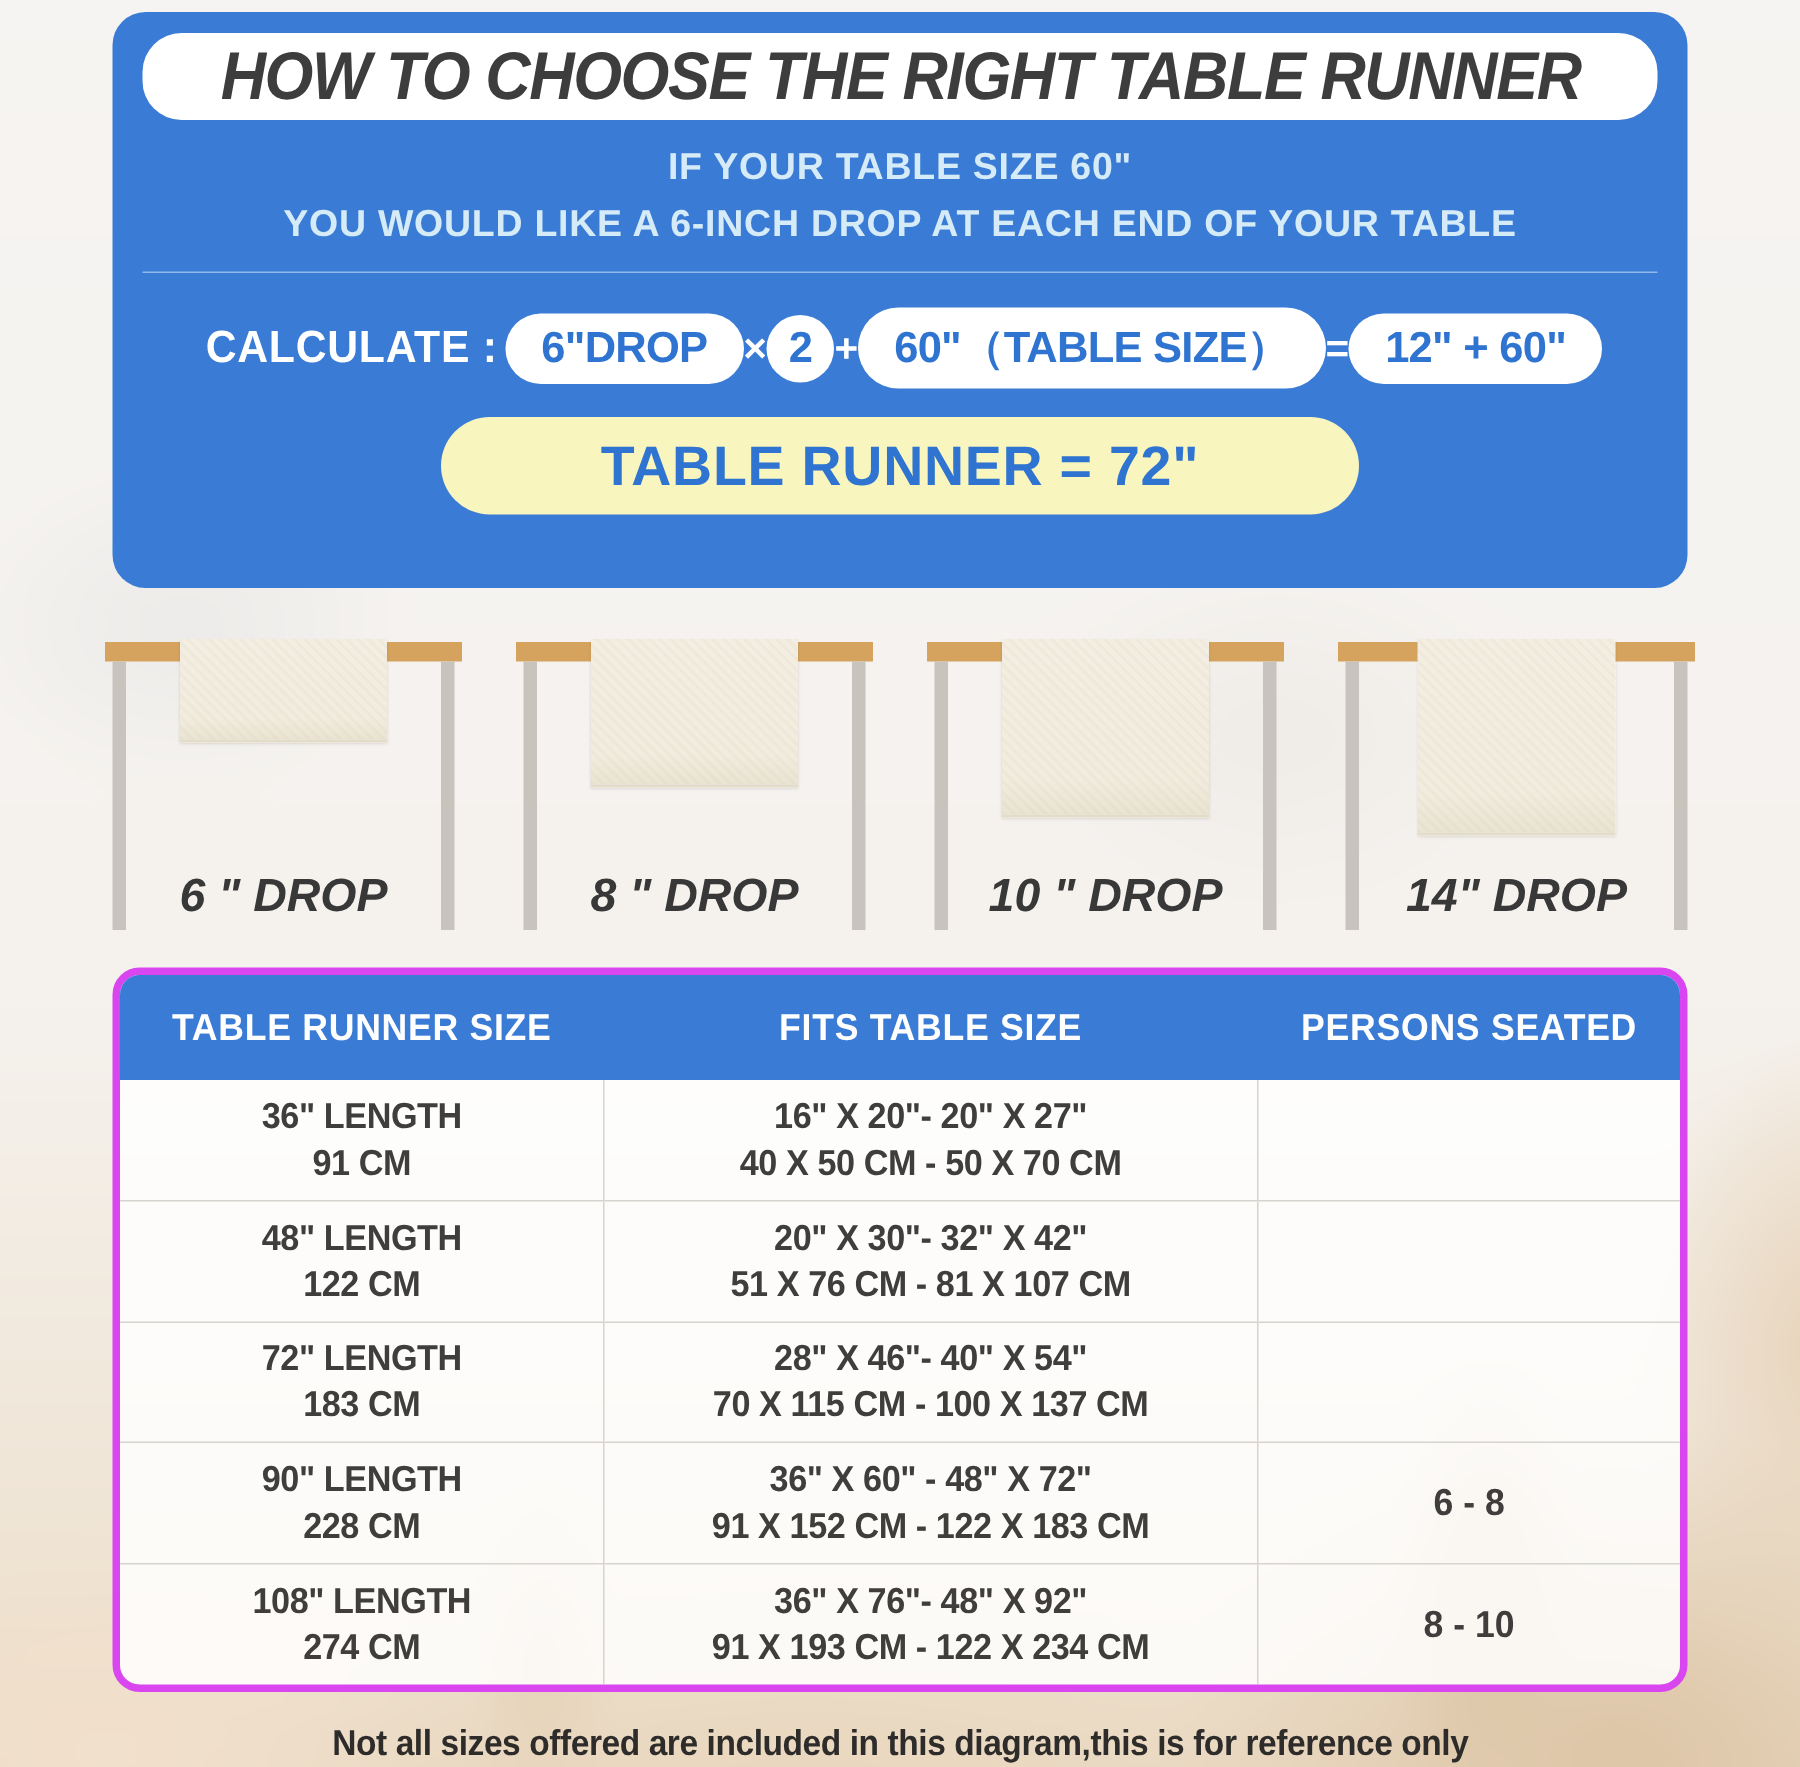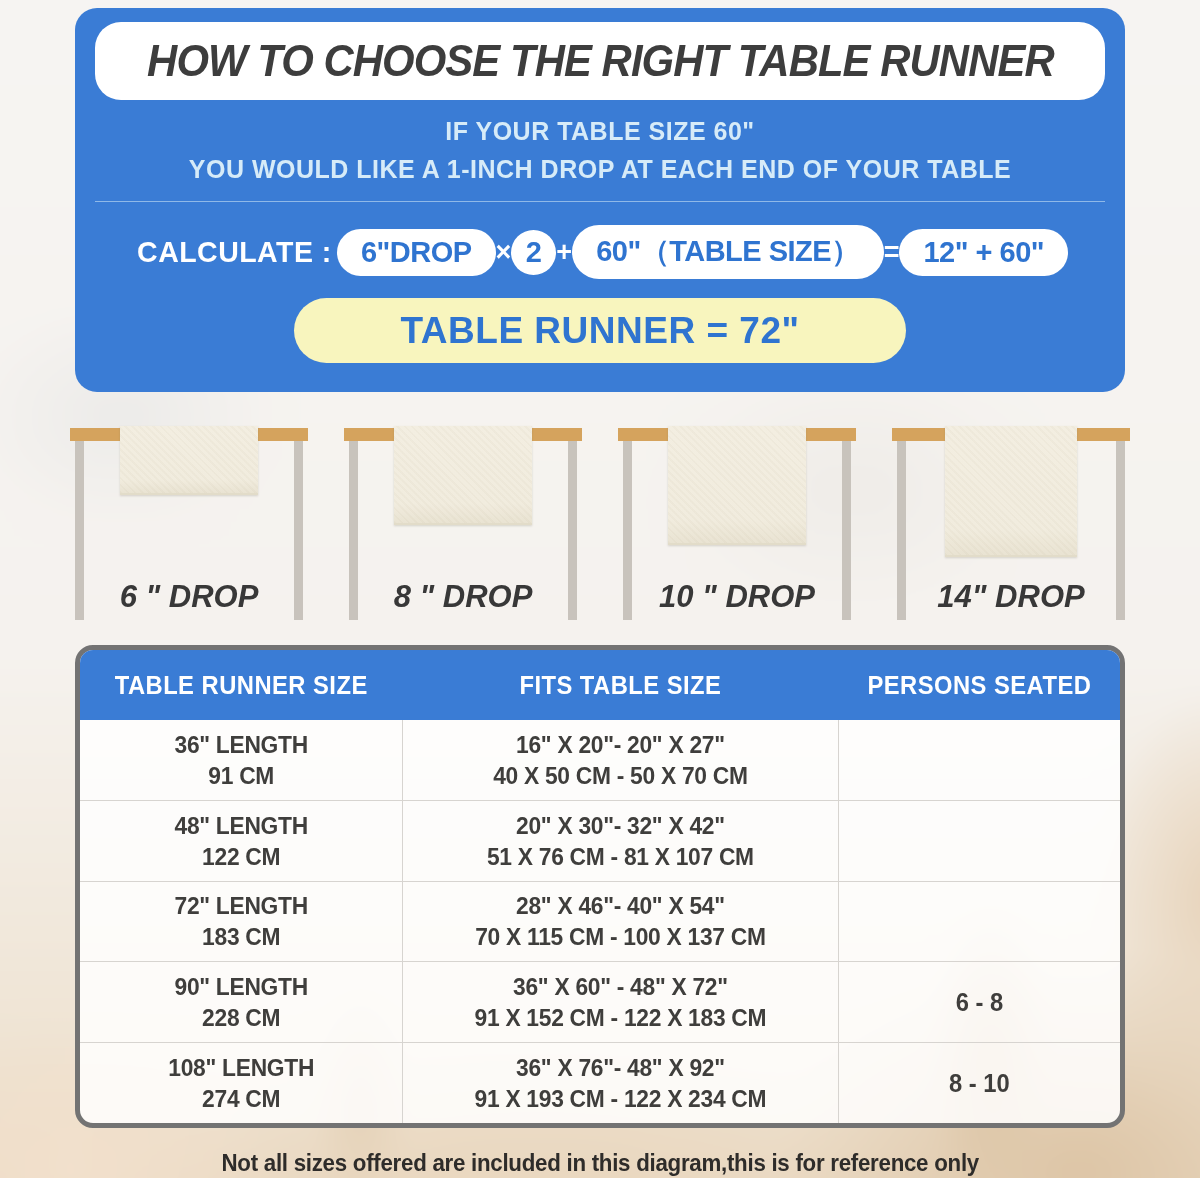--- a/index.html
+++ b/index.html
@@ -23,21 +23,21 @@
       radial-gradient(70px 180px at 31% 92%, #e3d0b6 0%, rgba(227,208,182,0) 70%),
       linear-gradient(180deg,#f6f4f2 0%,#f5f2ee 55%,#efe4d4 86%,#ead9c2 100%);
     filter:blur(10px);
   }
   
   .top-panel{
     position:absolute;left:75px;top:8px;width:1050px;height:384px;z-index:2;
     background:#3a7cd5;border-radius:22px;box-sizing:border-box;
   }
   .title-box{
-    margin:14px 20px 0 20px;height:78px;background:#ffffff;border-radius:26px;
+    margin:14px 20px 0 20px;height:58px;background:#ffffff;border-radius:26px;
     display:flex;align-items:center;justify-content:center;
   }
   .title-text{
     font-size:45px;font-weight:bold;font-style:italic;color:#3d3d3d;
     letter-spacing:-1px;white-space:nowrap;transform:scaleX(0.93);
   }
   .intro{
     text-align:center;color:#d6ebf8;font-weight:bold;font-size:25px;letter-spacing:0.5px;
   }
   .intro.l1{margin-top:17px;}
@@ -86,21 +86,21 @@
   .runner.h10{height:117px;}
   .runner.h14{height:129px;width:132px;}
   .drop-label{
     position:absolute;left:0;right:0;bottom:8px;text-align:center;
     font-size:31px;font-weight:bold;font-style:italic;color:#383838;
     letter-spacing:0;white-space:nowrap;
   }
   
   .table-panel{
     position:absolute;left:75px;top:645px;width:1050px;height:483px;z-index:2;
-    box-sizing:border-box;border:5px solid #737373;border-radius:18px;
+    box-sizing:border-box;border:5px solid #d946ef;border-radius:18px;
     overflow:hidden;background:rgba(255,255,255,0.84);
   }
   .thead{
     height:70px;background:#3a7cd5;display:flex;align-items:center;
   }
   .th{color:#ffffff;font-weight:bold;font-size:25px;letter-spacing:0.5px;text-align:center;transform:scaleX(0.95);}
   .col1{width:31%;}
   .col2{width:42%;}
   .col3{width:27%;}
   .tbody{display:flex;flex-direction:column;height:403px;}
@@ -123,21 +123,21 @@
 
 <div class="backdrop">
   <div class="blobs"></div>
 </div>
 
 <div class="top-panel">
   <div class="title-box">
     <div class="title-text">HOW TO CHOOSE THE RIGHT TABLE RUNNER</div>
   </div>
   <div class="intro l1">IF YOUR TABLE SIZE 60"</div>
-  <div class="intro l2">YOU WOULD LIKE A 1-INCH DROP AT EACH END OF YOUR TABLE</div>
+  <div class="intro l2">YOU WOULD LIKE A 6-INCH DROP AT EACH END OF YOUR TABLE</div>
   <div class="panel-divider"></div>
   <div class="calc-row">
     <span class="calc-label">CALCULATE :</span>
     <span class="pill">6"DROP</span>
     <span class="op">×</span>
     <span class="circle">2</span>
     <span class="op">+</span>
     <span class="pill">60"（TABLE SIZE）</span>
     <span class="op">=</span>
     <span class="pill">12" + 60"</span>

